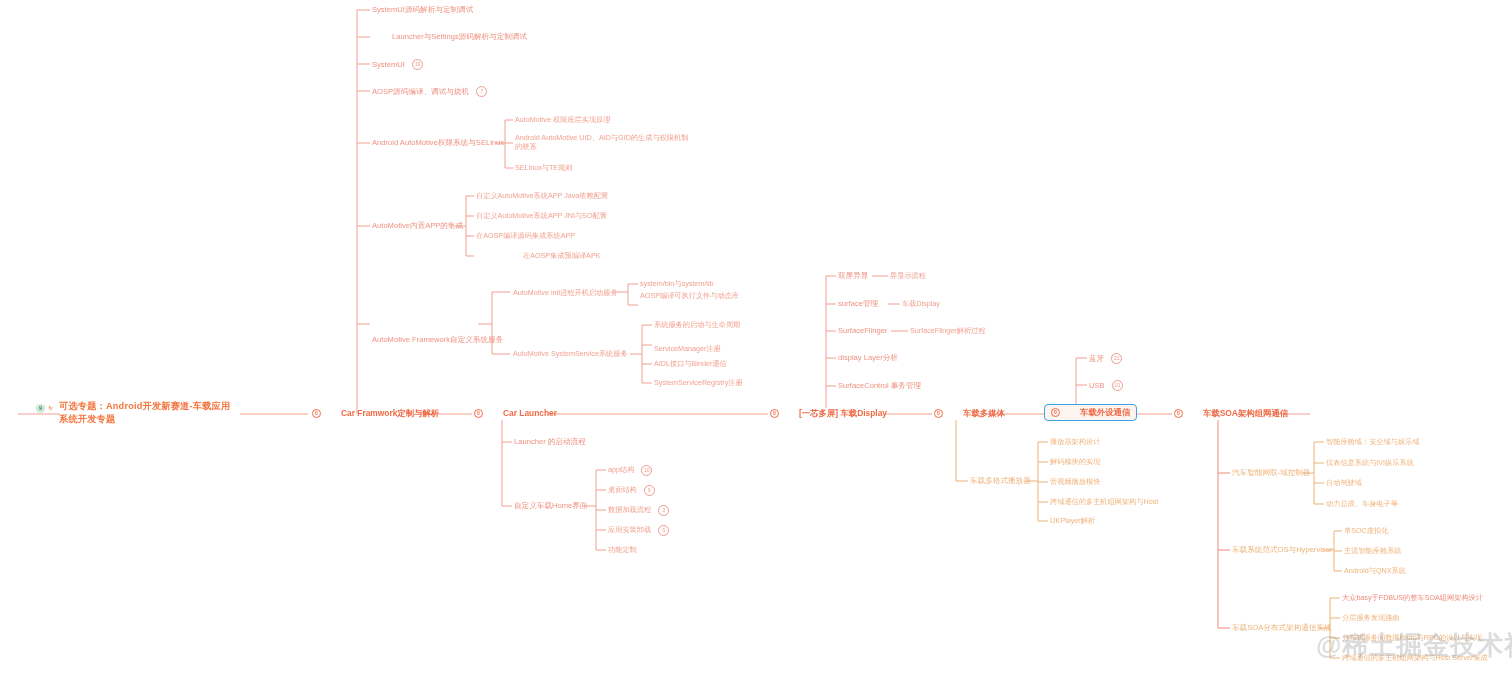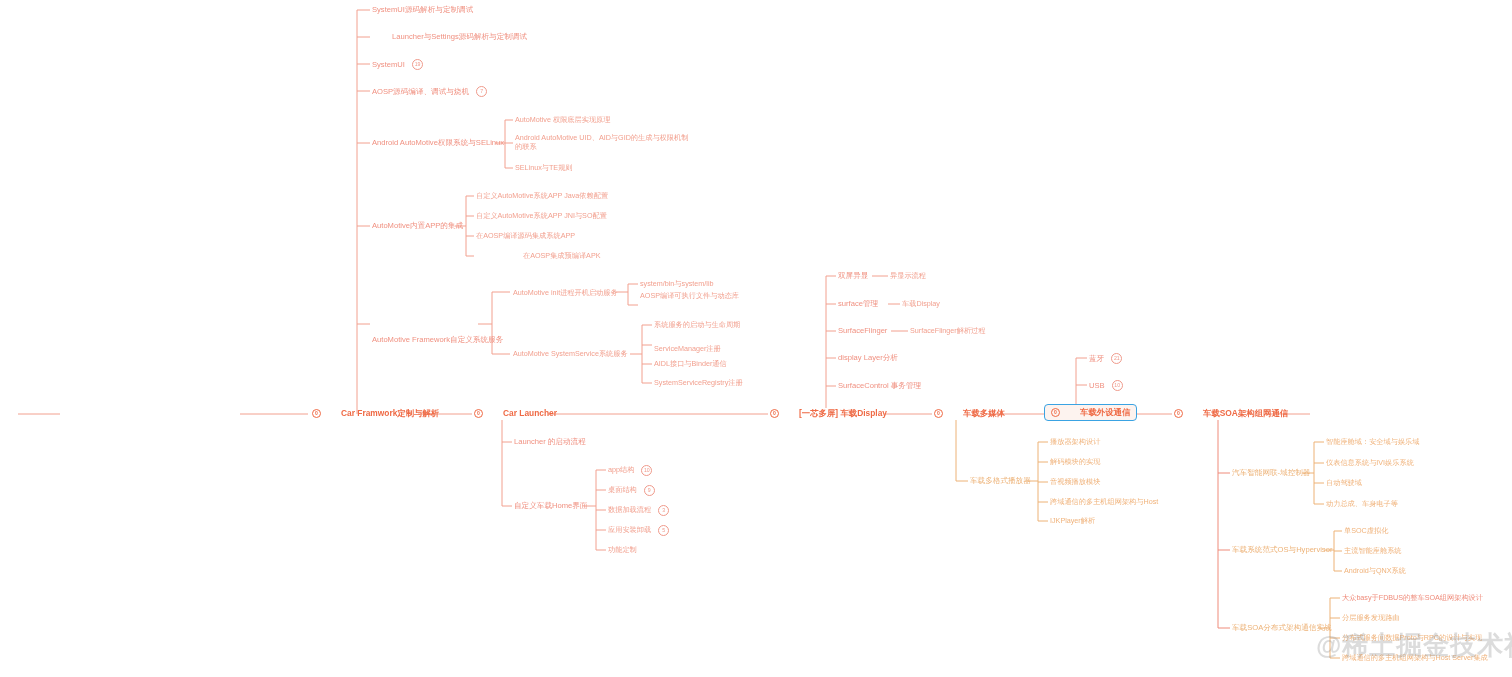--- a/index.html
+++ b/index.html
@@ -192,20 +192,27 @@
 
       <path d="M1318 628 H 1330"></path>
       <path d="M1330 598 V 658"></path>
       <path d="M1330 598 H 1340"></path>
       <path d="M1330 618 H 1340"></path>
       <path d="M1330 638 H 1340"></path>
       <path d="M1330 658 H 1340"></path>
     </g>
   </svg>
 
+  <div id="root-node">
+    <div class="rootbadges">
+      <span class="rbadge b1">9</span>
+      <span class="rbadge b2">↻</span>
+    </div>
+    <div id="root-title">可选专题：Android开发新赛道-车载应用系统开发专题</div>
+  </div>
 
   <div class="trunk" style="left:308px;top:406px;">
     <span class="dot">0</span>
     <span>Car Framwork定制与解析</span>
   </div>
 
   <div class="trunk" style="left:470px;top:406px;">
     <span class="dot">0</span>
     <span>Car Launcher</span>
   </div>

